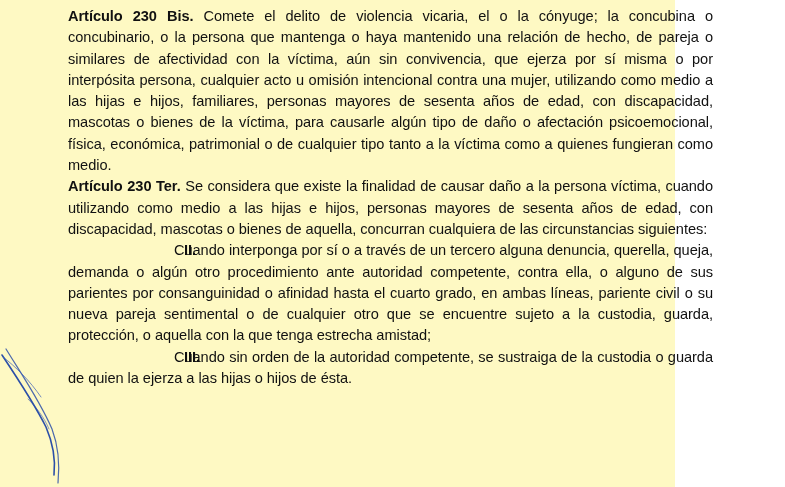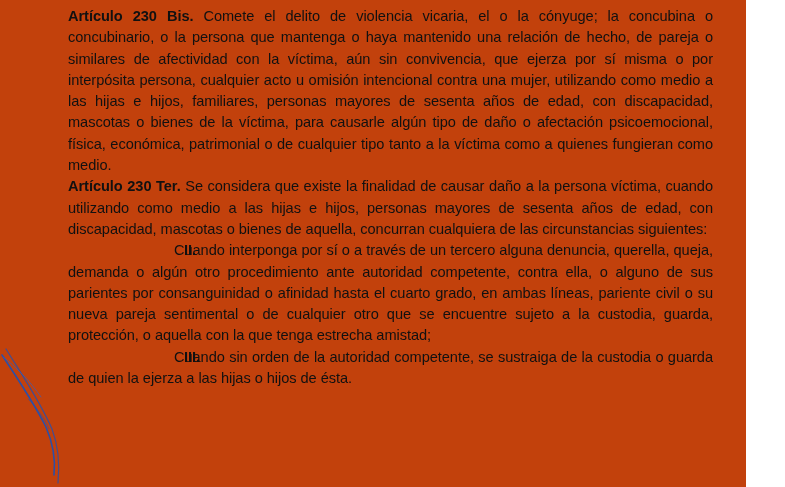--- a/index.html
+++ b/index.html
@@ -9,23 +9,23 @@
   }
   body {
     width: 785px;
     height: 487px;
     overflow: hidden;
     font-family: "Liberation Sans", sans-serif;
     color: #000000;
   }
   .page {
     position: relative;
-    width: 746px;
+    width: 675px;
     height: 487px;
-    background: #c2410c;
+    background: #fef9c3;
     box-sizing: border-box;
     padding-left: 44px;
   }
   .doc-body {
     position: absolute;
     left: 68px;
     top: 6px;
     width: 645px;
   }
   p.para {

